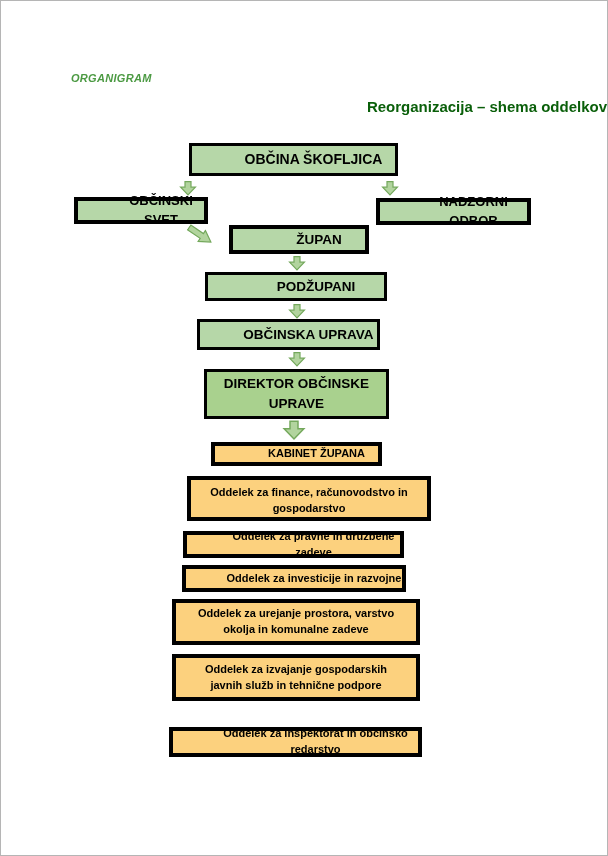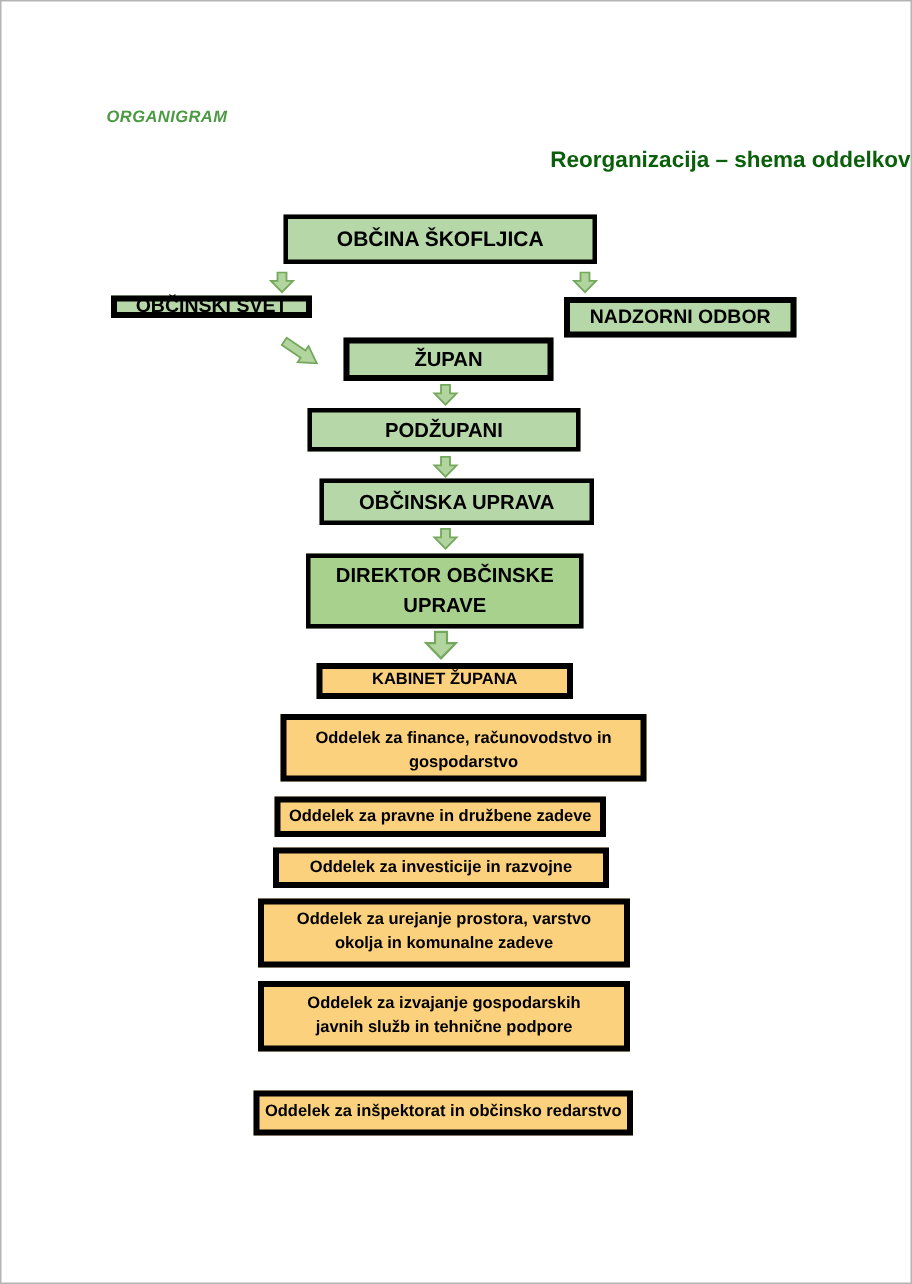--- a/index.html
+++ b/index.html
@@ -37,32 +37,33 @@
   .box {
     position: absolute;
     display: flex;
     align-items: center;
     justify-content: center;
     text-align: center;
     font-weight: bold;
     color: #000;
     box-sizing: border-box;
     line-height: 1.45;
+    padding-left: 40px;
   }
   .green  { background: var(--green-fill, #b6d7a8); border: 3px solid #000; }
   .green.thick { border-width: 4px; }
   .green-dark { background: var(--green-fill-dark, #a9d18e); }
   .orange { background: var(--orange-fill, #fcd17e); border: 4px solid #000; }
 
   .n0  { left:188px; top:142px; width:209px; height:33px; font-size:14px; }
-  .n1  { left:73px;  top:196px; width:134px; height:15px; font-size:13px; }
+  .n1  { left:73px;  top:196px; width:134px; height:27px; font-size:13px; }
   .n2  { left:375px; top:197px; width:155px; height:27px; font-size:13px; }
   .n3  { left:228px; top:224px; width:140px; height:29px; font-size:13.5px; }
   .n4  { left:204px; top:271px; width:182px; height:29px; font-size:13.5px; }
-  .n5  { left:212px; top:318px; width:183px; height:31px; font-size:13.5px; }
+  .n5  { left:196px; top:318px; width:183px; height:31px; font-size:13.5px; }
   .n6  { left:203px; top:368px; width:185px; height:50px; font-size:13.5px; padding:0 14px; }
   .n7  { left:210px; top:441px; width:171px; height:24px; font-size:11px; }
   .n8  { left:186px; top:475px; width:244px; height:45px; font-size:11px; padding:0 4px;align-items:flex-end; }
   .n9  { left:182px; top:530px; width:221px; height:27px; font-size:11px; }
   .n10 { left:181px; top:564px; width:224px; height:27px; font-size:11px; }
   .n11 { left:171px; top:598px; width:248px; height:46px; font-size:11px; padding:0 6px; }
   .n12 { left:171px; top:653px; width:248px; height:47px; font-size:11px; padding:0 14px; }
   .n13 { left:168px; top:726px; width:253px; height:30px; font-size:11px; }
 
   .arrow { position: absolute; }

